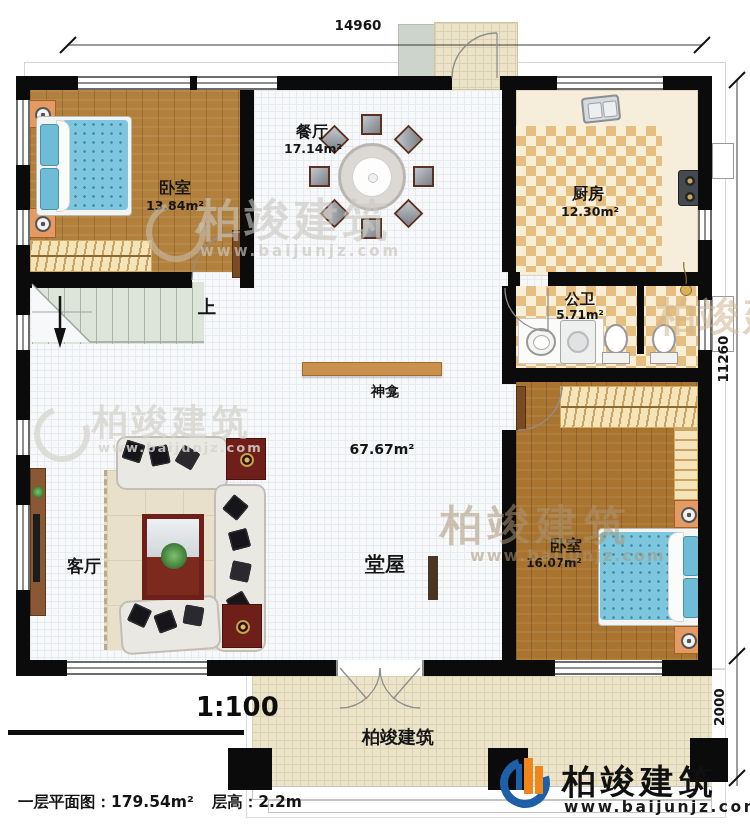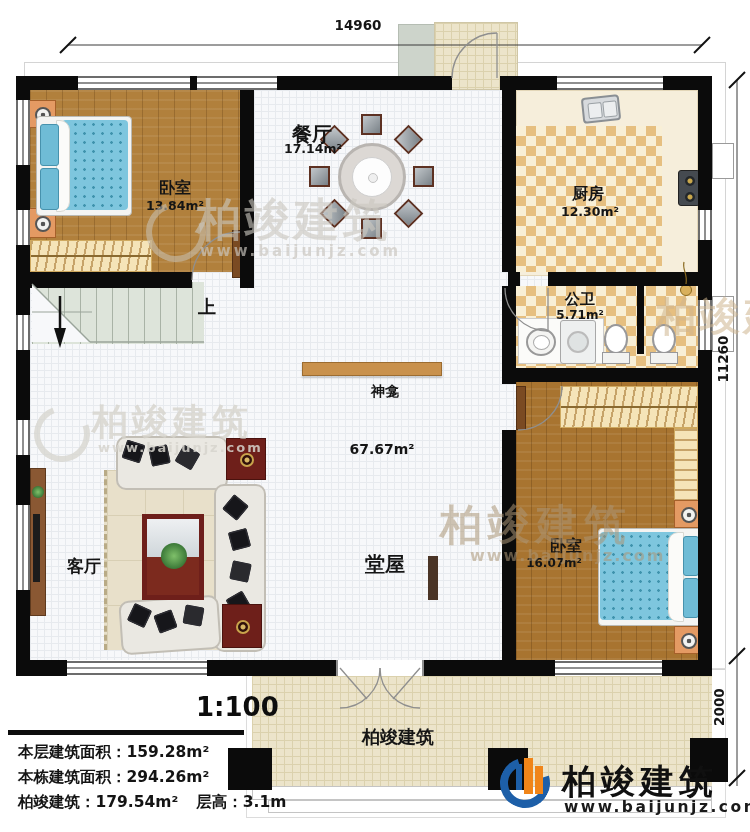--- a/index.html
+++ b/index.html
@@ -239,21 +239,21 @@
       <path d="M32 312 H92" stroke="#9aa49a" stroke-width="1" fill="none"></path>
       <path d="M90 342 H204" stroke="#9aa49a" stroke-width="1.5" fill="none"></path>
       <path d="M60 296 V330" stroke="#111" stroke-width="2.5" fill="none"></path>
       <polygon points="54,328 66,328 60,348" fill="#111"></polygon>
       <path d="M686 284 C688 274 682 270 684 262" stroke="#8a6a20" stroke-width="1.2" fill="none"></path>
     </g>
   </svg>
 
   <div class="label" style="left:145px;top:180px;width:60px;font-size:16px;">卧室</div>
   <div class="label" style="left:140px;top:199px;width:70px;font-size:12.5px;">13.84m²</div>
-  <div class="label" style="left:282px;top:124px;width:60px;font-size:20px;">餐厅</div>
+  <div class="label" style="left:282px;top:124px;width:60px;font-size:16px;">餐厅</div>
   <div class="label" style="left:278px;top:142px;width:70px;font-size:12.5px;">17.14m²</div>
   <div class="label" style="left:558px;top:186px;width:60px;font-size:16px;">厨房</div>
   <div class="label" style="left:552px;top:205px;width:76px;font-size:12.5px;">12.30m²</div>
   <div class="label" style="left:552px;top:292px;width:56px;font-size:15px;">公卫</div>
   <div class="label" style="left:550px;top:309px;width:60px;font-size:12px;">5.71m²</div>
   <div class="label" style="left:536px;top:538px;width:60px;font-size:16px;">卧室</div>
   <div class="label" style="left:516px;top:557px;width:76px;font-size:12px;">16.07m²</div>
   <div class="label" style="left:56px;top:558px;width:56px;font-size:17px;">客厅</div>
   <div class="label" style="left:352px;top:554px;width:66px;font-size:20px;">堂屋</div>
   <div class="label" style="left:342px;top:442px;width:80px;font-size:14px;">67.67m²</div>
@@ -279,23 +279,17 @@
     <div class="abs" style="left:2px;top:6px;width:50px;height:50px;border-radius:50%;border:8px solid #1d5fa8;border-top-color:transparent;transform:rotate(28deg);box-sizing:border-box;"></div>
     <div class="abs" style="left:18px;top:12px;width:6px;height:26px;background:#1d5fa8;"></div>
     <div class="abs" style="left:26px;top:6px;width:9px;height:36px;background:#f08519;"></div>
     <div class="abs" style="left:37px;top:14px;width:8px;height:28px;background:#f08519;"></div>
   </div>
   <div class="wm" style="left:562px;top:764px;font-size:34px;letter-spacing:5px;color:#101010;">柏竣建筑</div>
   <div class="wm" style="left:564px;top:800px;font-size:15.5px;letter-spacing:2.5px;font-weight:700;color:#1a1a1a;">www.baijunjz.com</div>
 
   <div class="wm" style="left:196px;top:694px;font-size:26px;font-weight:700;color:#0d0d0d;">1:100</div>
   <div class="abs" style="left:8px;top:730px;width:236px;height:5px;background:#0d0d0d;"></div>
-  <div class="abs" style="left:18px;top:742px;font-size:15.5px;font-weight:700;white-space:nowrap;">
-    <span>本层建筑面积：</span><span>159.28m²</span>
-  </div>
-  <div class="abs" style="left:18px;top:767px;font-size:15.5px;font-weight:700;white-space:nowrap;">
-    <span>本栋建筑面积：</span><span>294.26m²</span>
-  </div>
   <div class="abs" style="left:18px;top:792px;font-size:15.5px;font-weight:700;white-space:nowrap;">
-    <span>柏竣建筑：</span><span>179.54m²</span><span style="display:inline-block;width:18px;"></span><span>层高：</span><span>3.1m</span>
+    <span>一层平面图：</span><span>179.54m²</span><span style="display:inline-block;width:18px;"></span><span>层高：</span><span>2.2m</span>
   </div>
 
 </div>
 
 </body></html>

